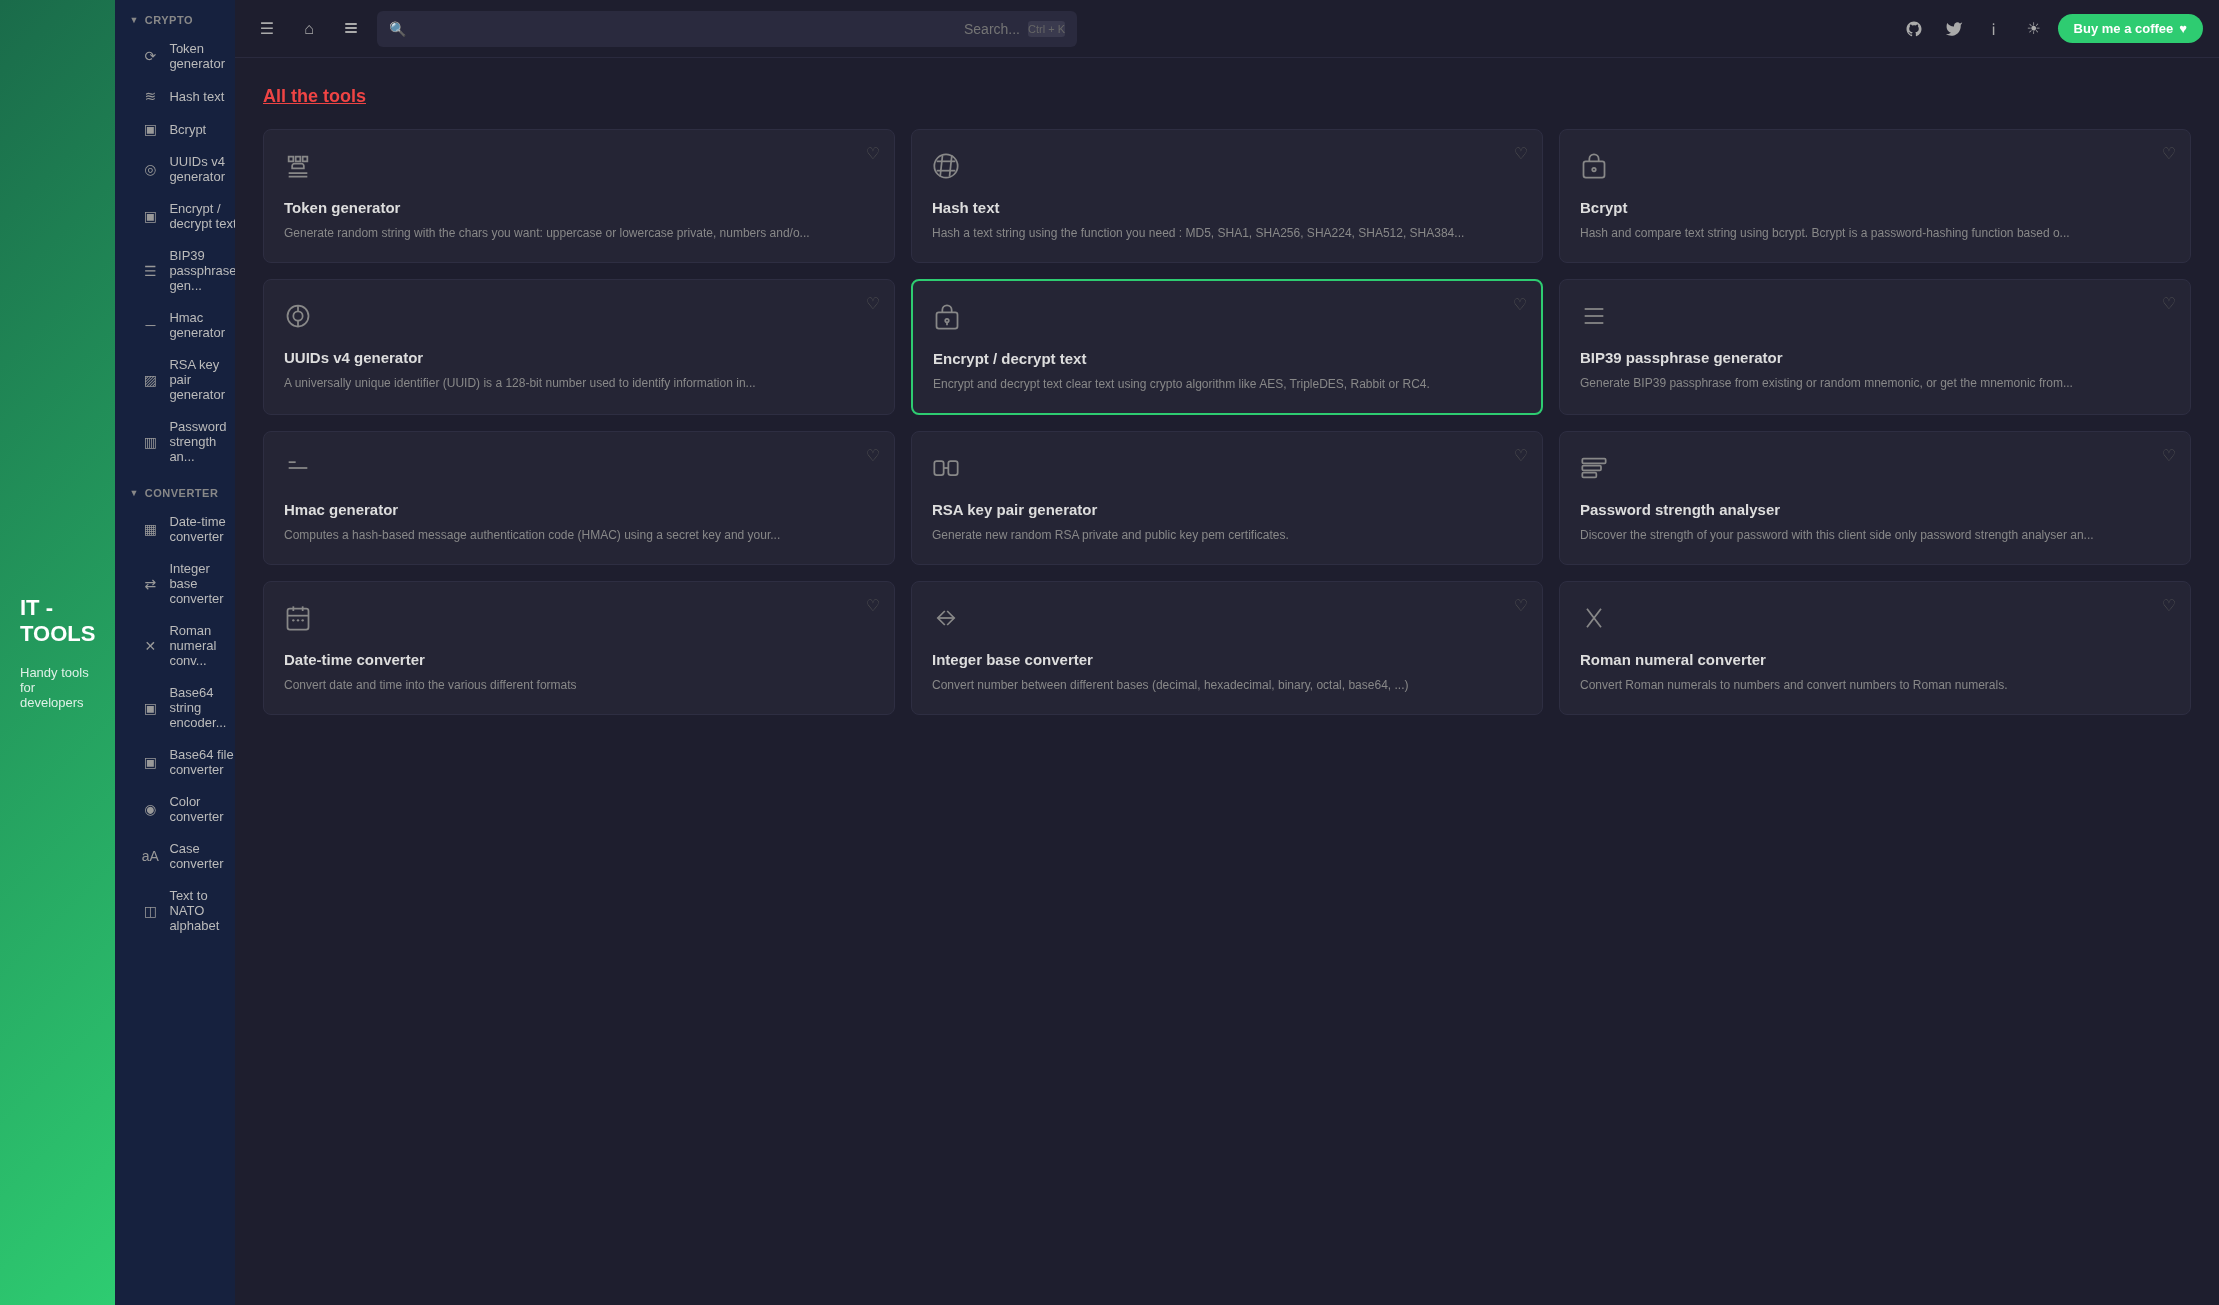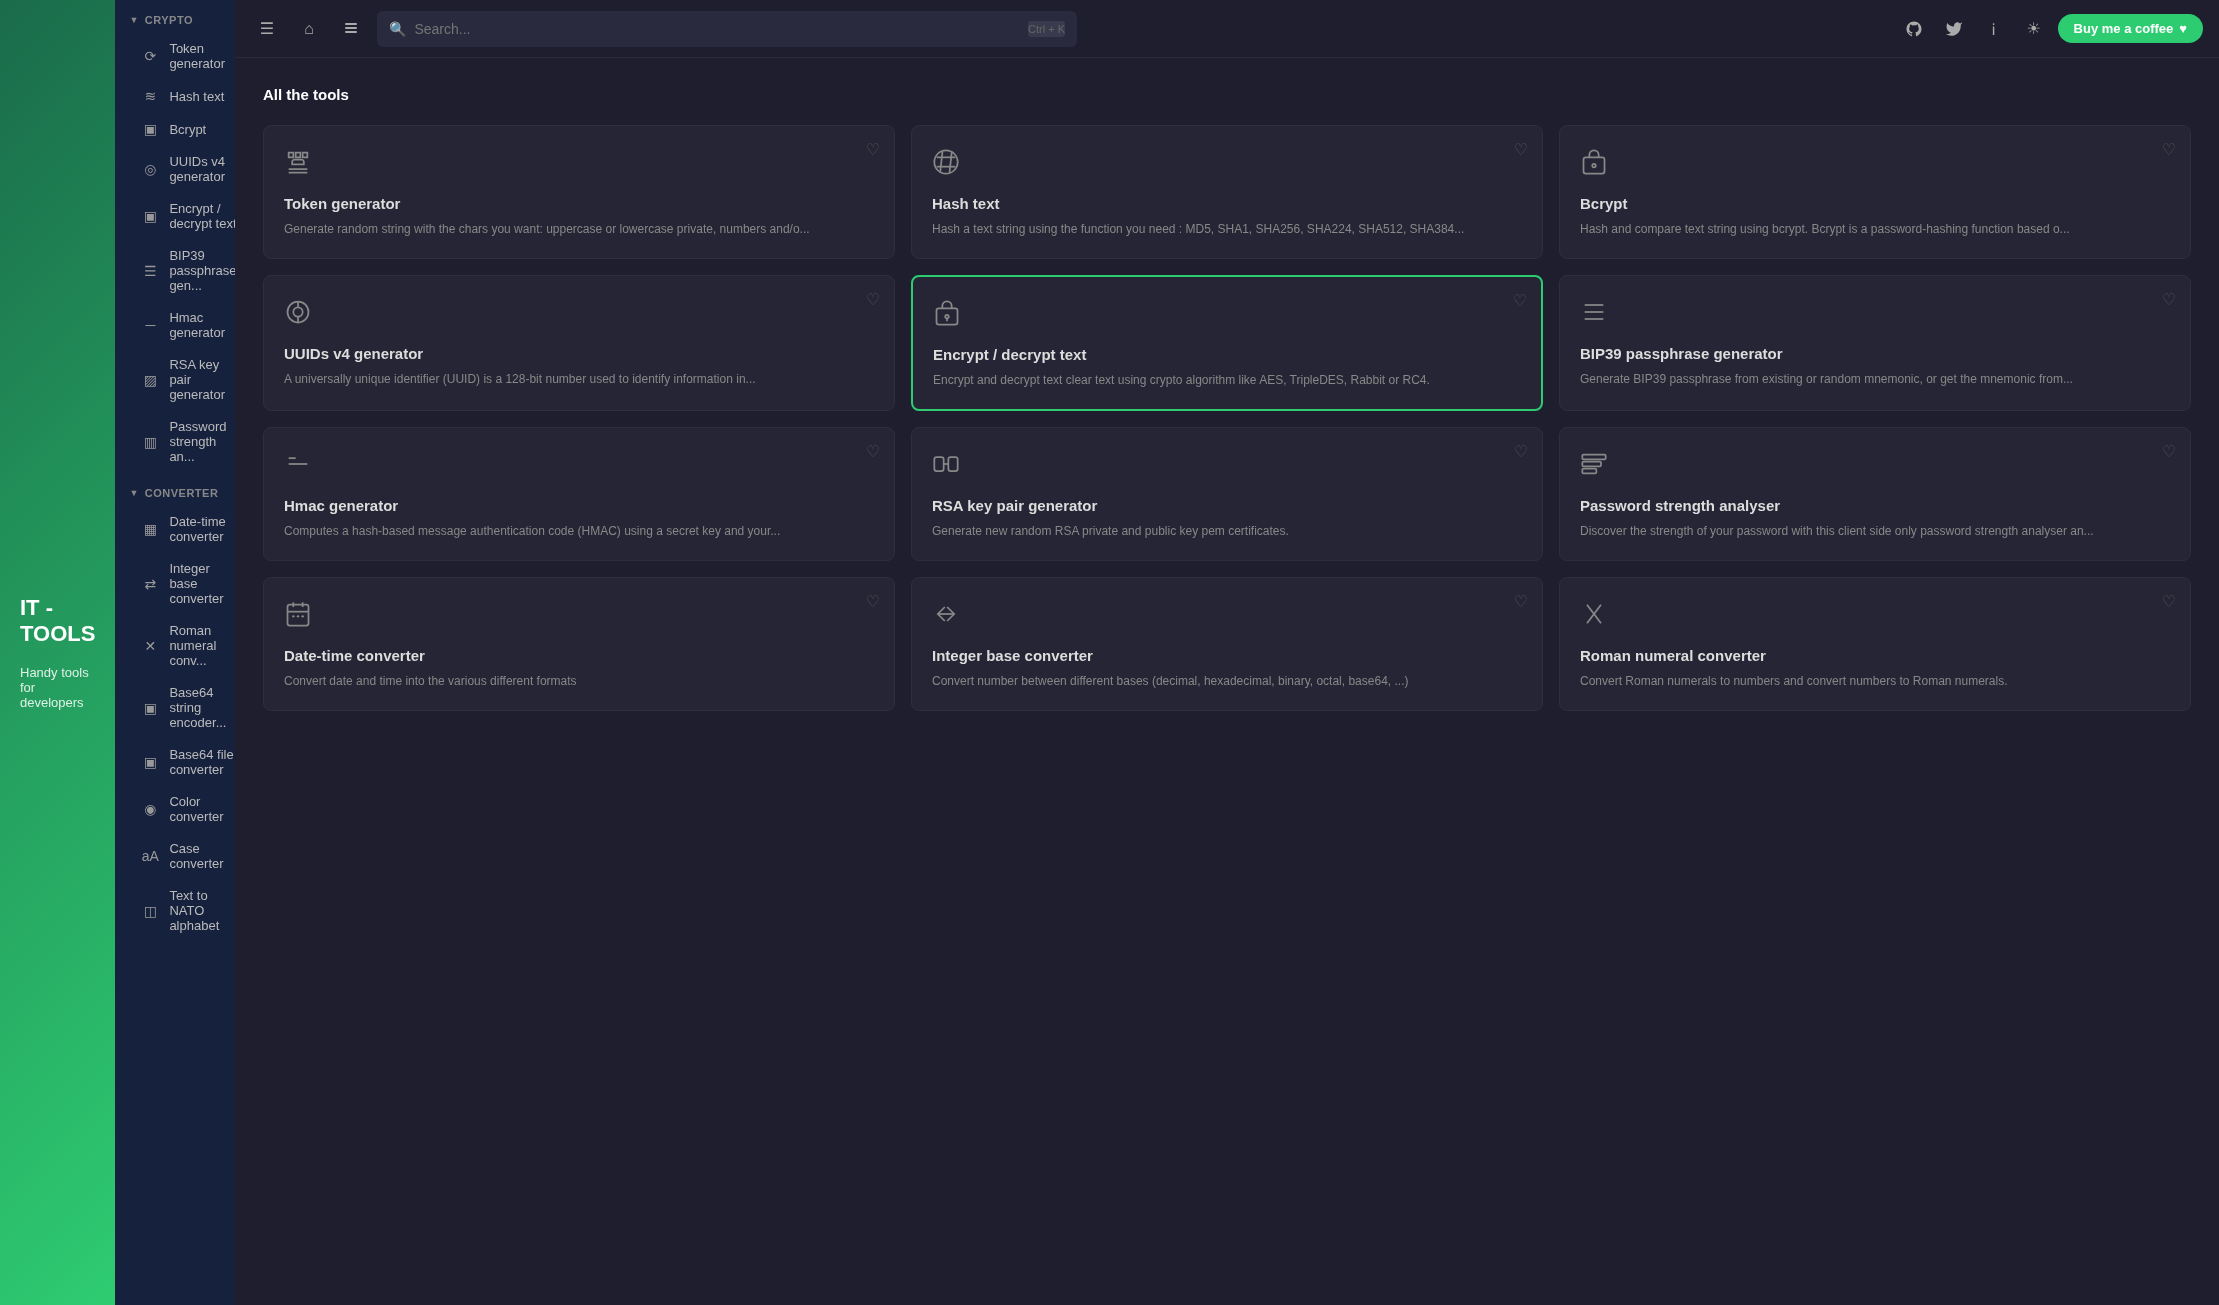--- a/index.html
+++ b/index.html
@@ -102,21 +102,21 @@
       background: #2a2a3e;
       border-radius: 6px;
       padding: 0 12px;
       height: 36px;
       gap: 8px;
       max-width: 700px;
     }
     #search-bar .search-icon { color: #777; font-size: 14px; }
     #search-bar input {
       background: none; border: none; outline: none;
-      color: #bbb; font-size: 14px; flex: 1;
+      color: #bbb; font-size: 14px; flex: 1; text-align: right;
     }
     #search-bar .shortcut {
       font-size: 11px; color: #666;
       background: #3a3a4e; padding: 2px 0; border-radius: 3px;
     }
 
     .topbar-right {
       display: flex; align-items: center; gap: 8px; margin-left: auto;
     }
     .buy-btn {
@@ -126,22 +126,23 @@
       cursor: pointer; display: flex; align-items: center; gap: 6px; justify-content: center;
     }
 
     
     #content {
       flex: 1;
       overflow-y: auto;
       padding: 28px 28px;
     }
     #page-title {
-      font-size: 15px; font-weight: 600; color: #ffffff;
+      font-size: 18px; font-weight: 600; color: #ef4444;
       margin-bottom: 22px;
+      text-decoration: underline;
     }
 
     .tools-grid {
       display: grid;
       grid-template-columns: repeat(3, 1fr);
       gap: 16px;
     }
 
     .tool-card {
       background: #252535;

